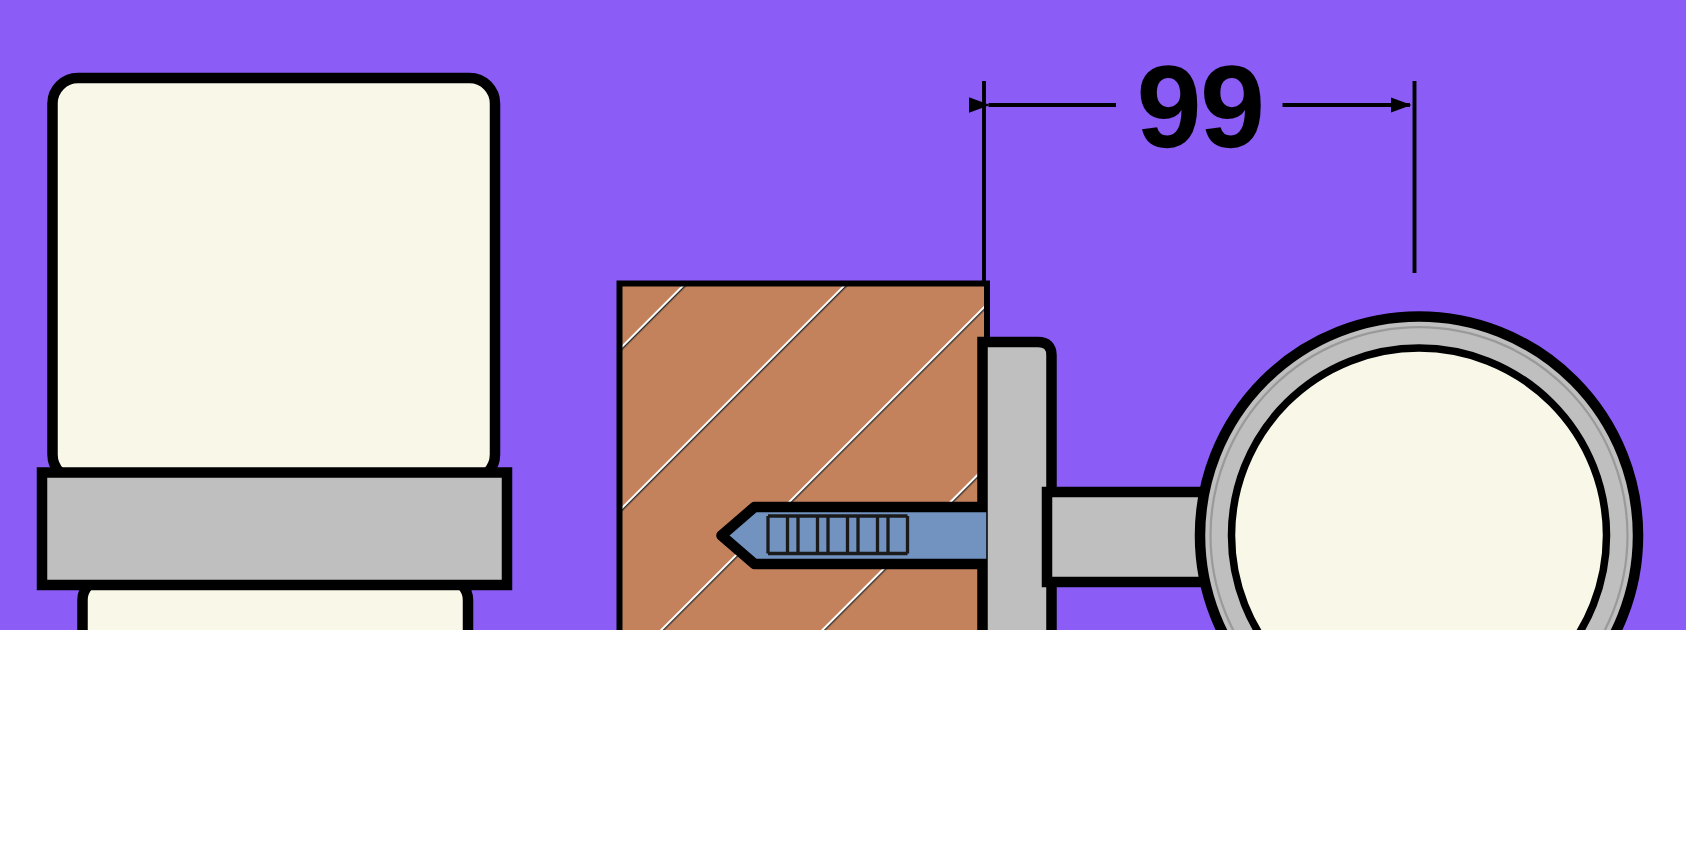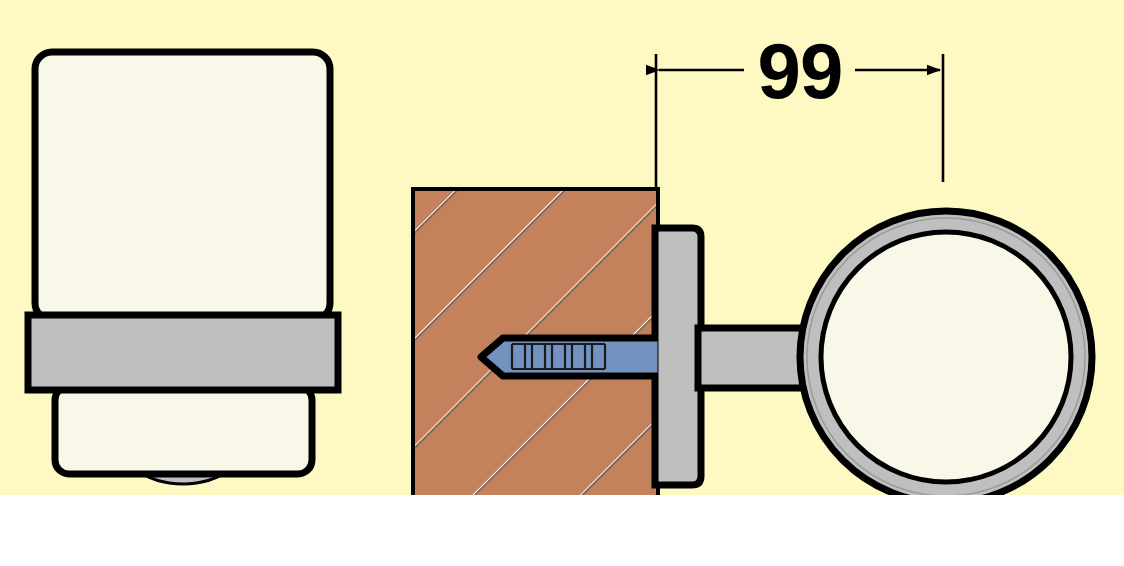--- a/index.html
+++ b/index.html
@@ -7,22 +7,22 @@
     margin: 0;
     padding: 0;
     background: #ffffff;
   }
   body {
     font-family: "Liberation Sans", sans-serif;
   }
   #drawing-root {
     position: relative;
     width: 1124px;
-    height: 495px;
-    background: #fef9c3;
+    height: 420px;
+    background: #8b5cf6;
     overflow: hidden;
   }
   #drawing-svg {
     position: absolute;
     left: 0;
     top: 0;
     width: 1124px;
     height: 566px;
     display: block;
   }

